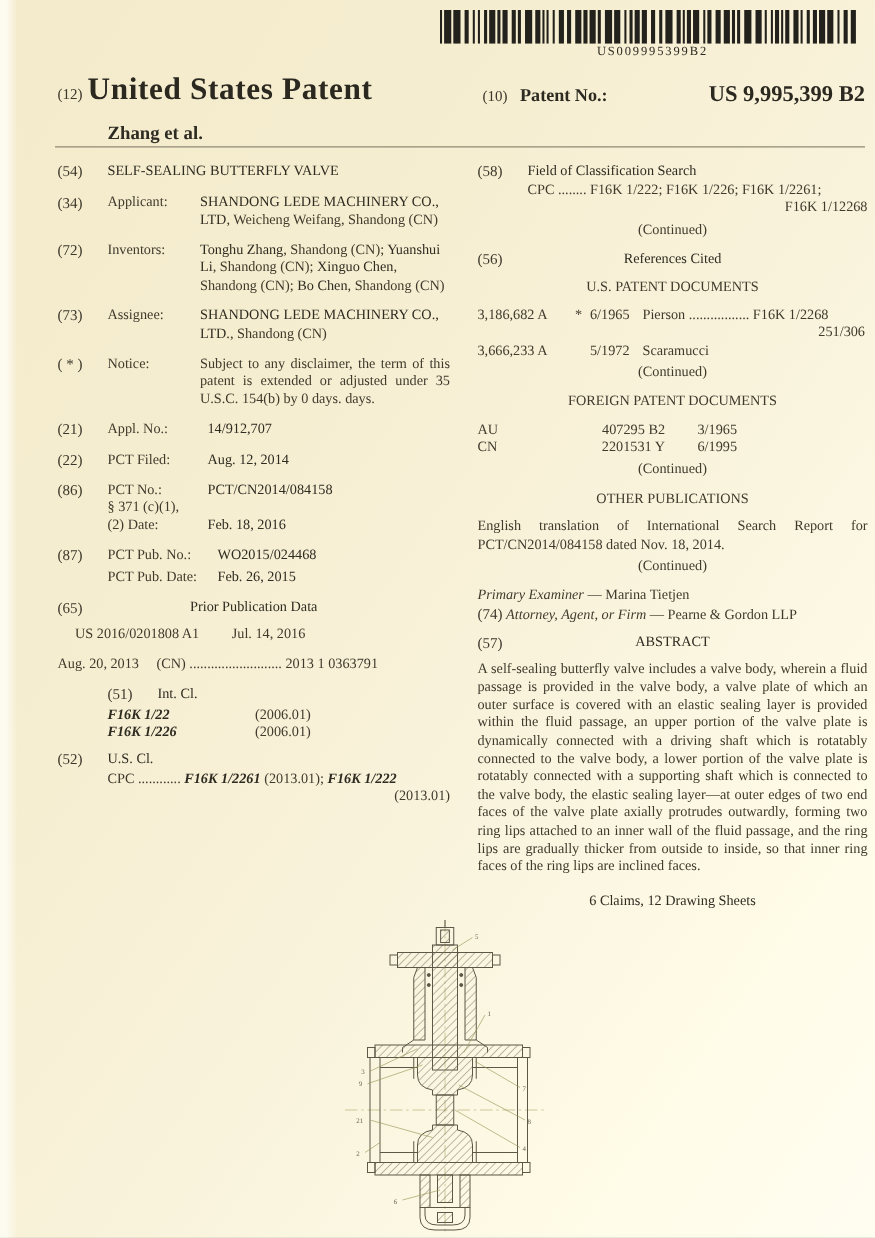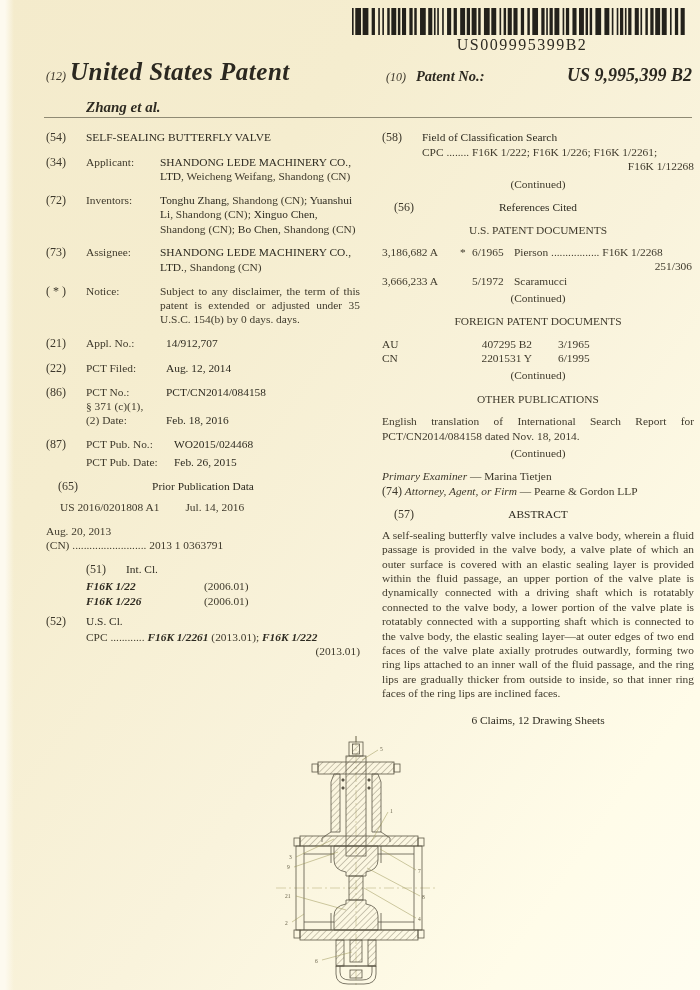--- a/index.html
+++ b/index.html
@@ -8,23 +8,23 @@
     position:relative;width:700px;height:990px;overflow:hidden;
     background:
       linear-gradient(90deg,#fdfaef 0px,#fdfaef 5px,rgba(253,250,239,0) 14px),
       linear-gradient(125deg,#f4ebcc 0%,#f5edcf 28%,#f9f3dc 58%,#fffce9 85%,#fffdf0 100%);
     color:#3f3a2c;
   }
   .tag-sm{font-size:12px;color:#3c372b;}
   
   .barcode-wrap{position:absolute;left:352px;top:8px;width:340px;text-align:center;}
   .barcode-svg{width:336px;height:27px;display:block;}
-  .barcode-text{font-size:16px;letter-spacing:1.5px;color:#2c2a22;margin-top:1px;}
-  
-  .header{position:absolute;left:46px;top:58px;width:646px;display:flex;justify-content:space-between;font-style:italic;}
+  .barcode-text{font-size:10px;letter-spacing:1.5px;color:#2c2a22;margin-top:1px;}
+  
+  .header{position:absolute;left:46px;top:58px;width:646px;display:flex;justify-content:space-between;}
   .us-title{font-size:25px;font-weight:bold;color:#2b2820;letter-spacing:0.5px;}
   .party{margin-left:40px;margin-top:13px;font-weight:bold;font-size:15px;color:#2e2b22;}
   .h-right{width:306px;padding-top:5px;}
   .h-row{display:flex;align-items:baseline;line-height:1.35;}
   .h-row .tag-sm{width:30px;flex:0 0 auto;}
   .h-label{font-weight:bold;font-size:14.5px;color:#2d2a21;}
   .h-val{flex:1;text-align:right;font-weight:bold;color:#2b2820;}
   .h-val.big{font-size:18px;}
   .h-val.med{font-size:15.5px;}
   .rule{position:absolute;left:44px;top:117px;width:648px;border-top:1.2px solid #8f8a74;}
@@ -32,29 +32,29 @@
   .columns{position:absolute;left:46px;top:130px;width:648px;display:grid;grid-template-columns:314px 1fr;column-gap:22px;font-size:11.4px;line-height:1.26;}
   .entry{display:grid;grid-template-columns:40px 1fr;margin-bottom:9.5px;}
   .entry .body3{display:grid;grid-template-columns:74px 1fr;}
   .b{font-weight:normal;color:#2e2b21;}
   .bi{font-weight:bold;font-style:italic;color:#2e2b21;}
   .it{font-style:italic;}
   .center{text-align:center;}
   .right{text-align:right;}
   .just{text-align:justify;}
   .heading-row{position:relative;margin-bottom:7px;}
-  .heading-row .tag-sm{position:absolute;left:12px;top:0;}
+  .heading-row .tag-sm{position:absolute;left:0;top:0;}
   .indent1{margin-left:40px;}
   .small-gap{margin-bottom:6px;}
   
   .fieldrow{display:grid;grid-template-columns:40px 80px 1fr;margin-bottom:9.5px;}
   .s371{margin-left:40px;margin-top:-4px;margin-bottom:9.5px;}
   .s371 .line2{display:grid;grid-template-columns:80px 1fr;}
   .pubdata-line{margin-left:14px;display:flex;gap:26px;margin-bottom:9.5px;}
-  .priority-line{display:flex;margin-bottom:9.5px;white-space:nowrap;flex-direction:column;}
+  .priority-line{display:flex;margin-bottom:9.5px;white-space:nowrap;}
   .priority-line .dt{margin-right:14px;}
   .intcl-line{display:grid;grid-template-columns:118px 1fr;}
   .uscl-l1{white-space:nowrap;}
   
   .rentry{margin-bottom:8px;}
   .refhead{margin:4px 0 8px 0;}
   .usrow{display:grid;grid-template-columns:78px 12px 42px 1fr;}
   .usrow .nm{white-space:nowrap;}
   .frow{display:grid;grid-template-columns:44px 106px 1fr;}
   .frow .num{text-align:right;}

